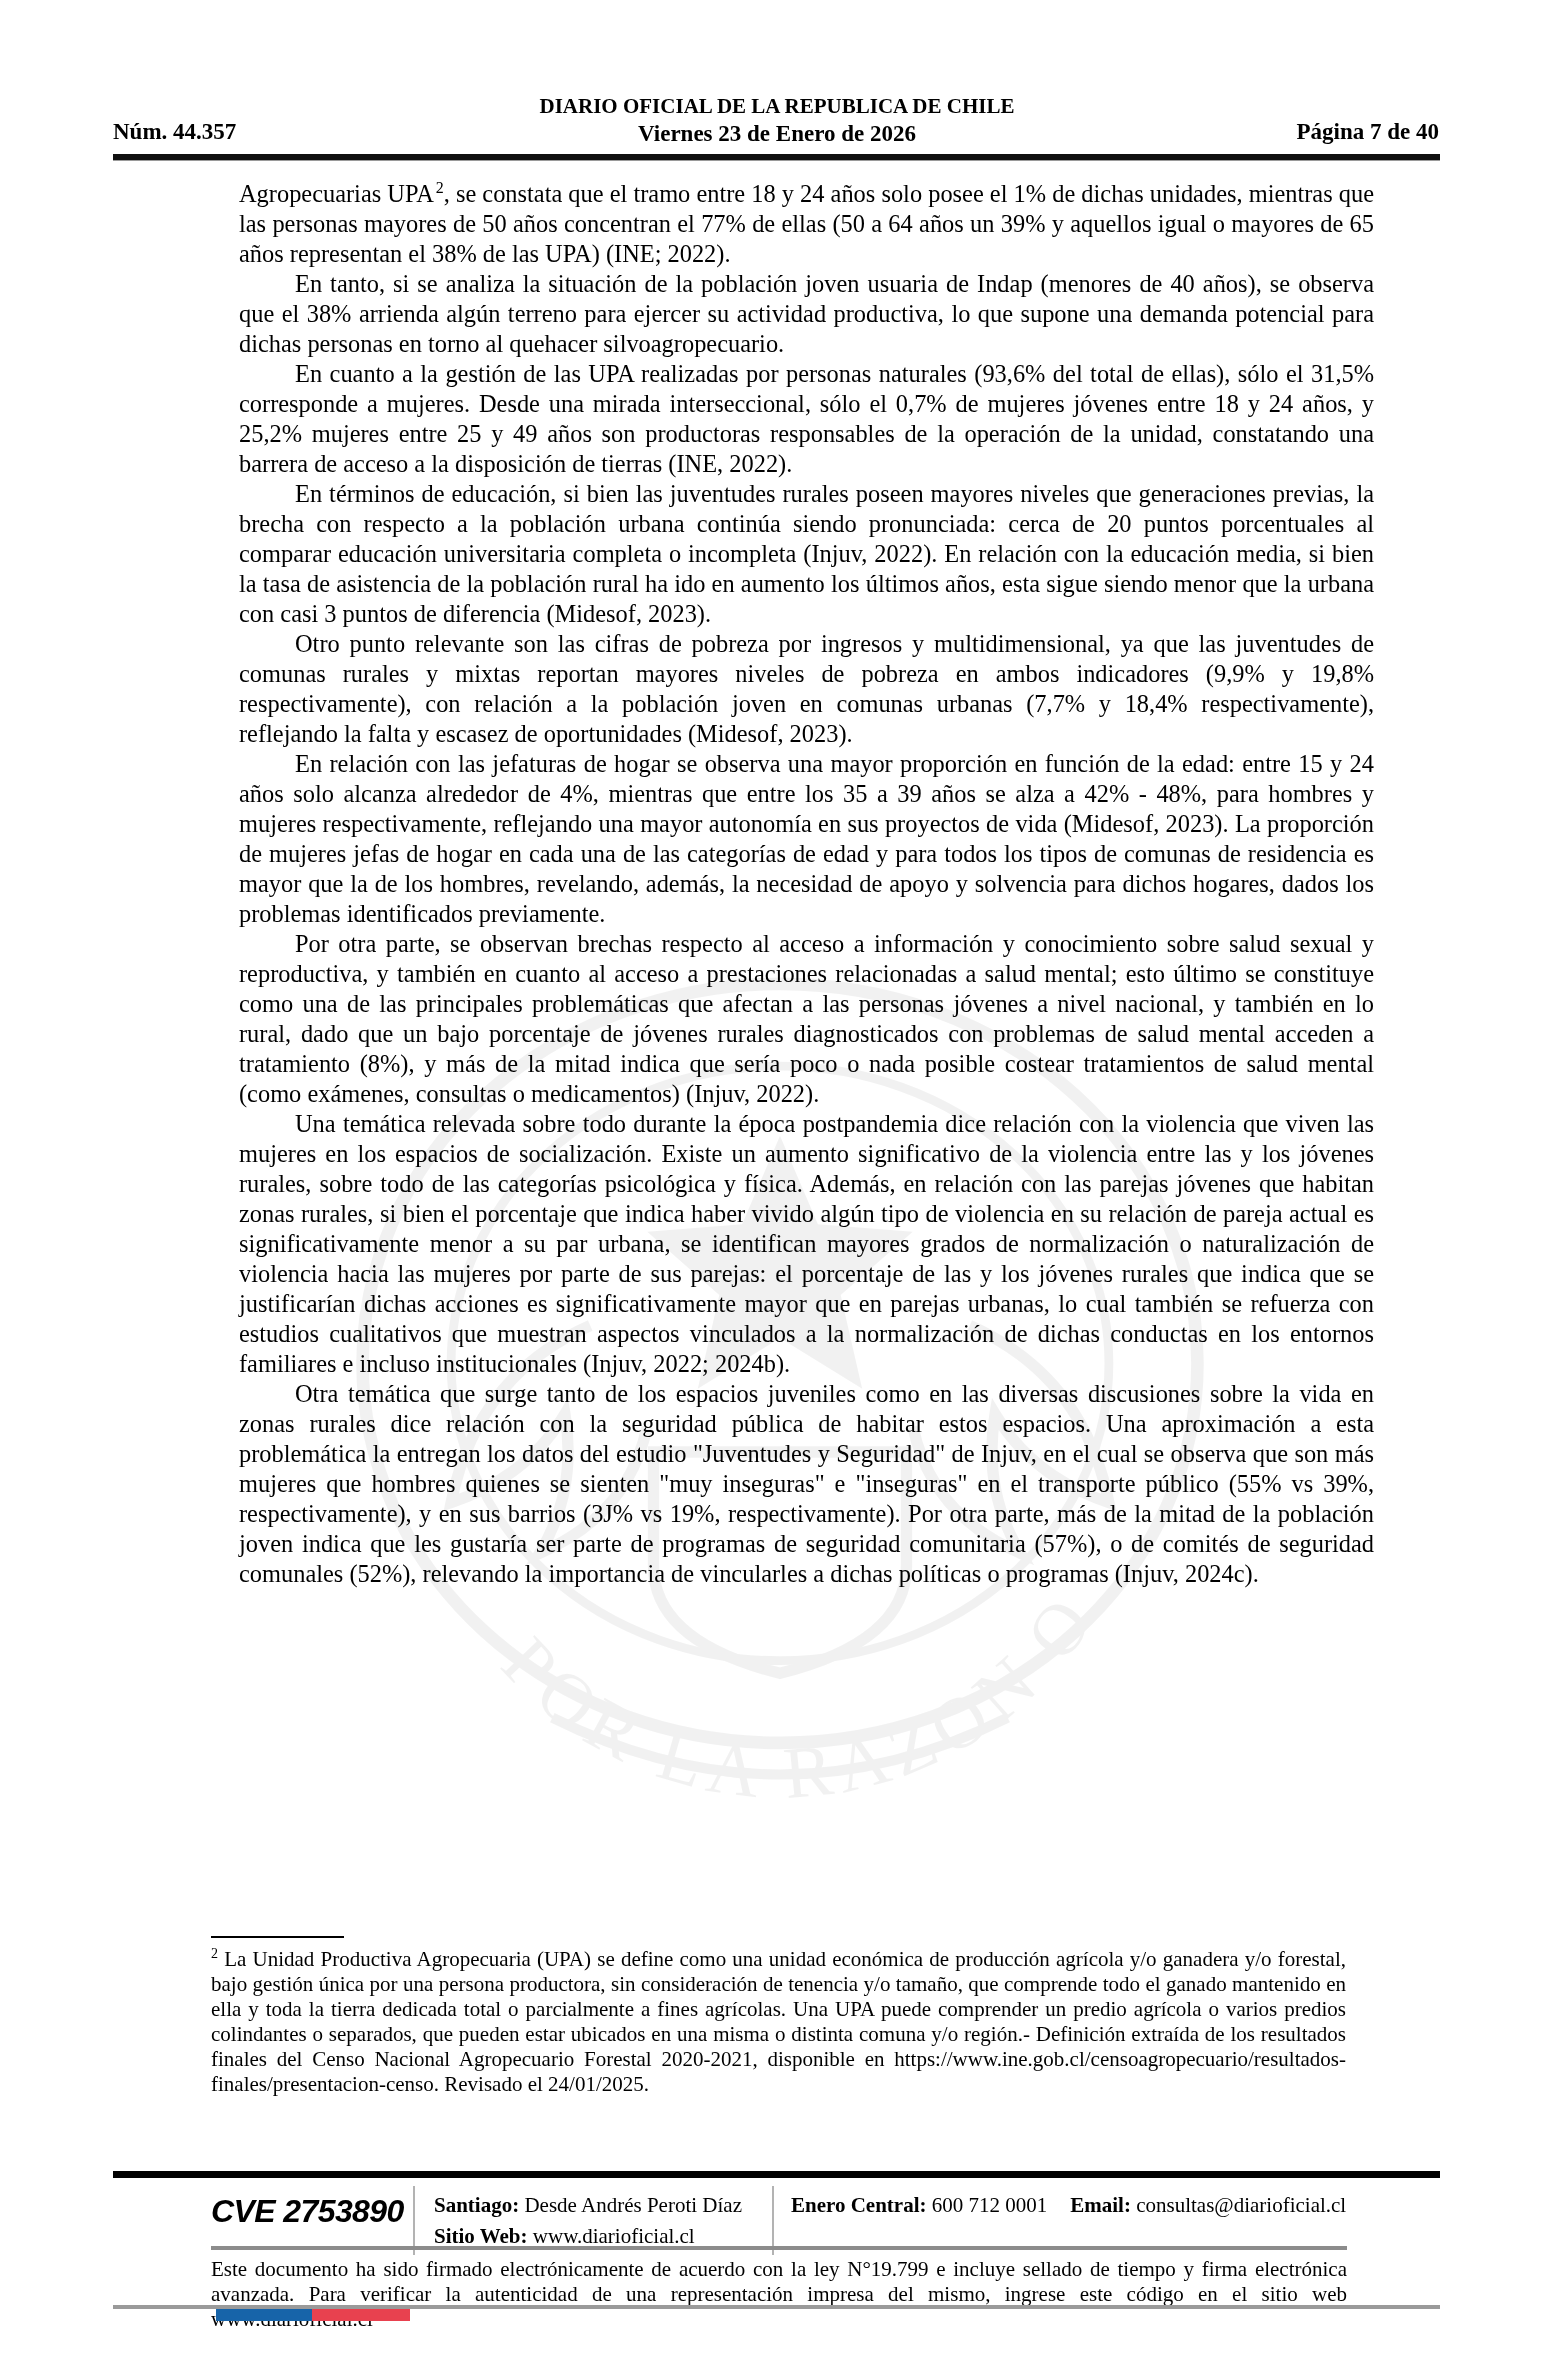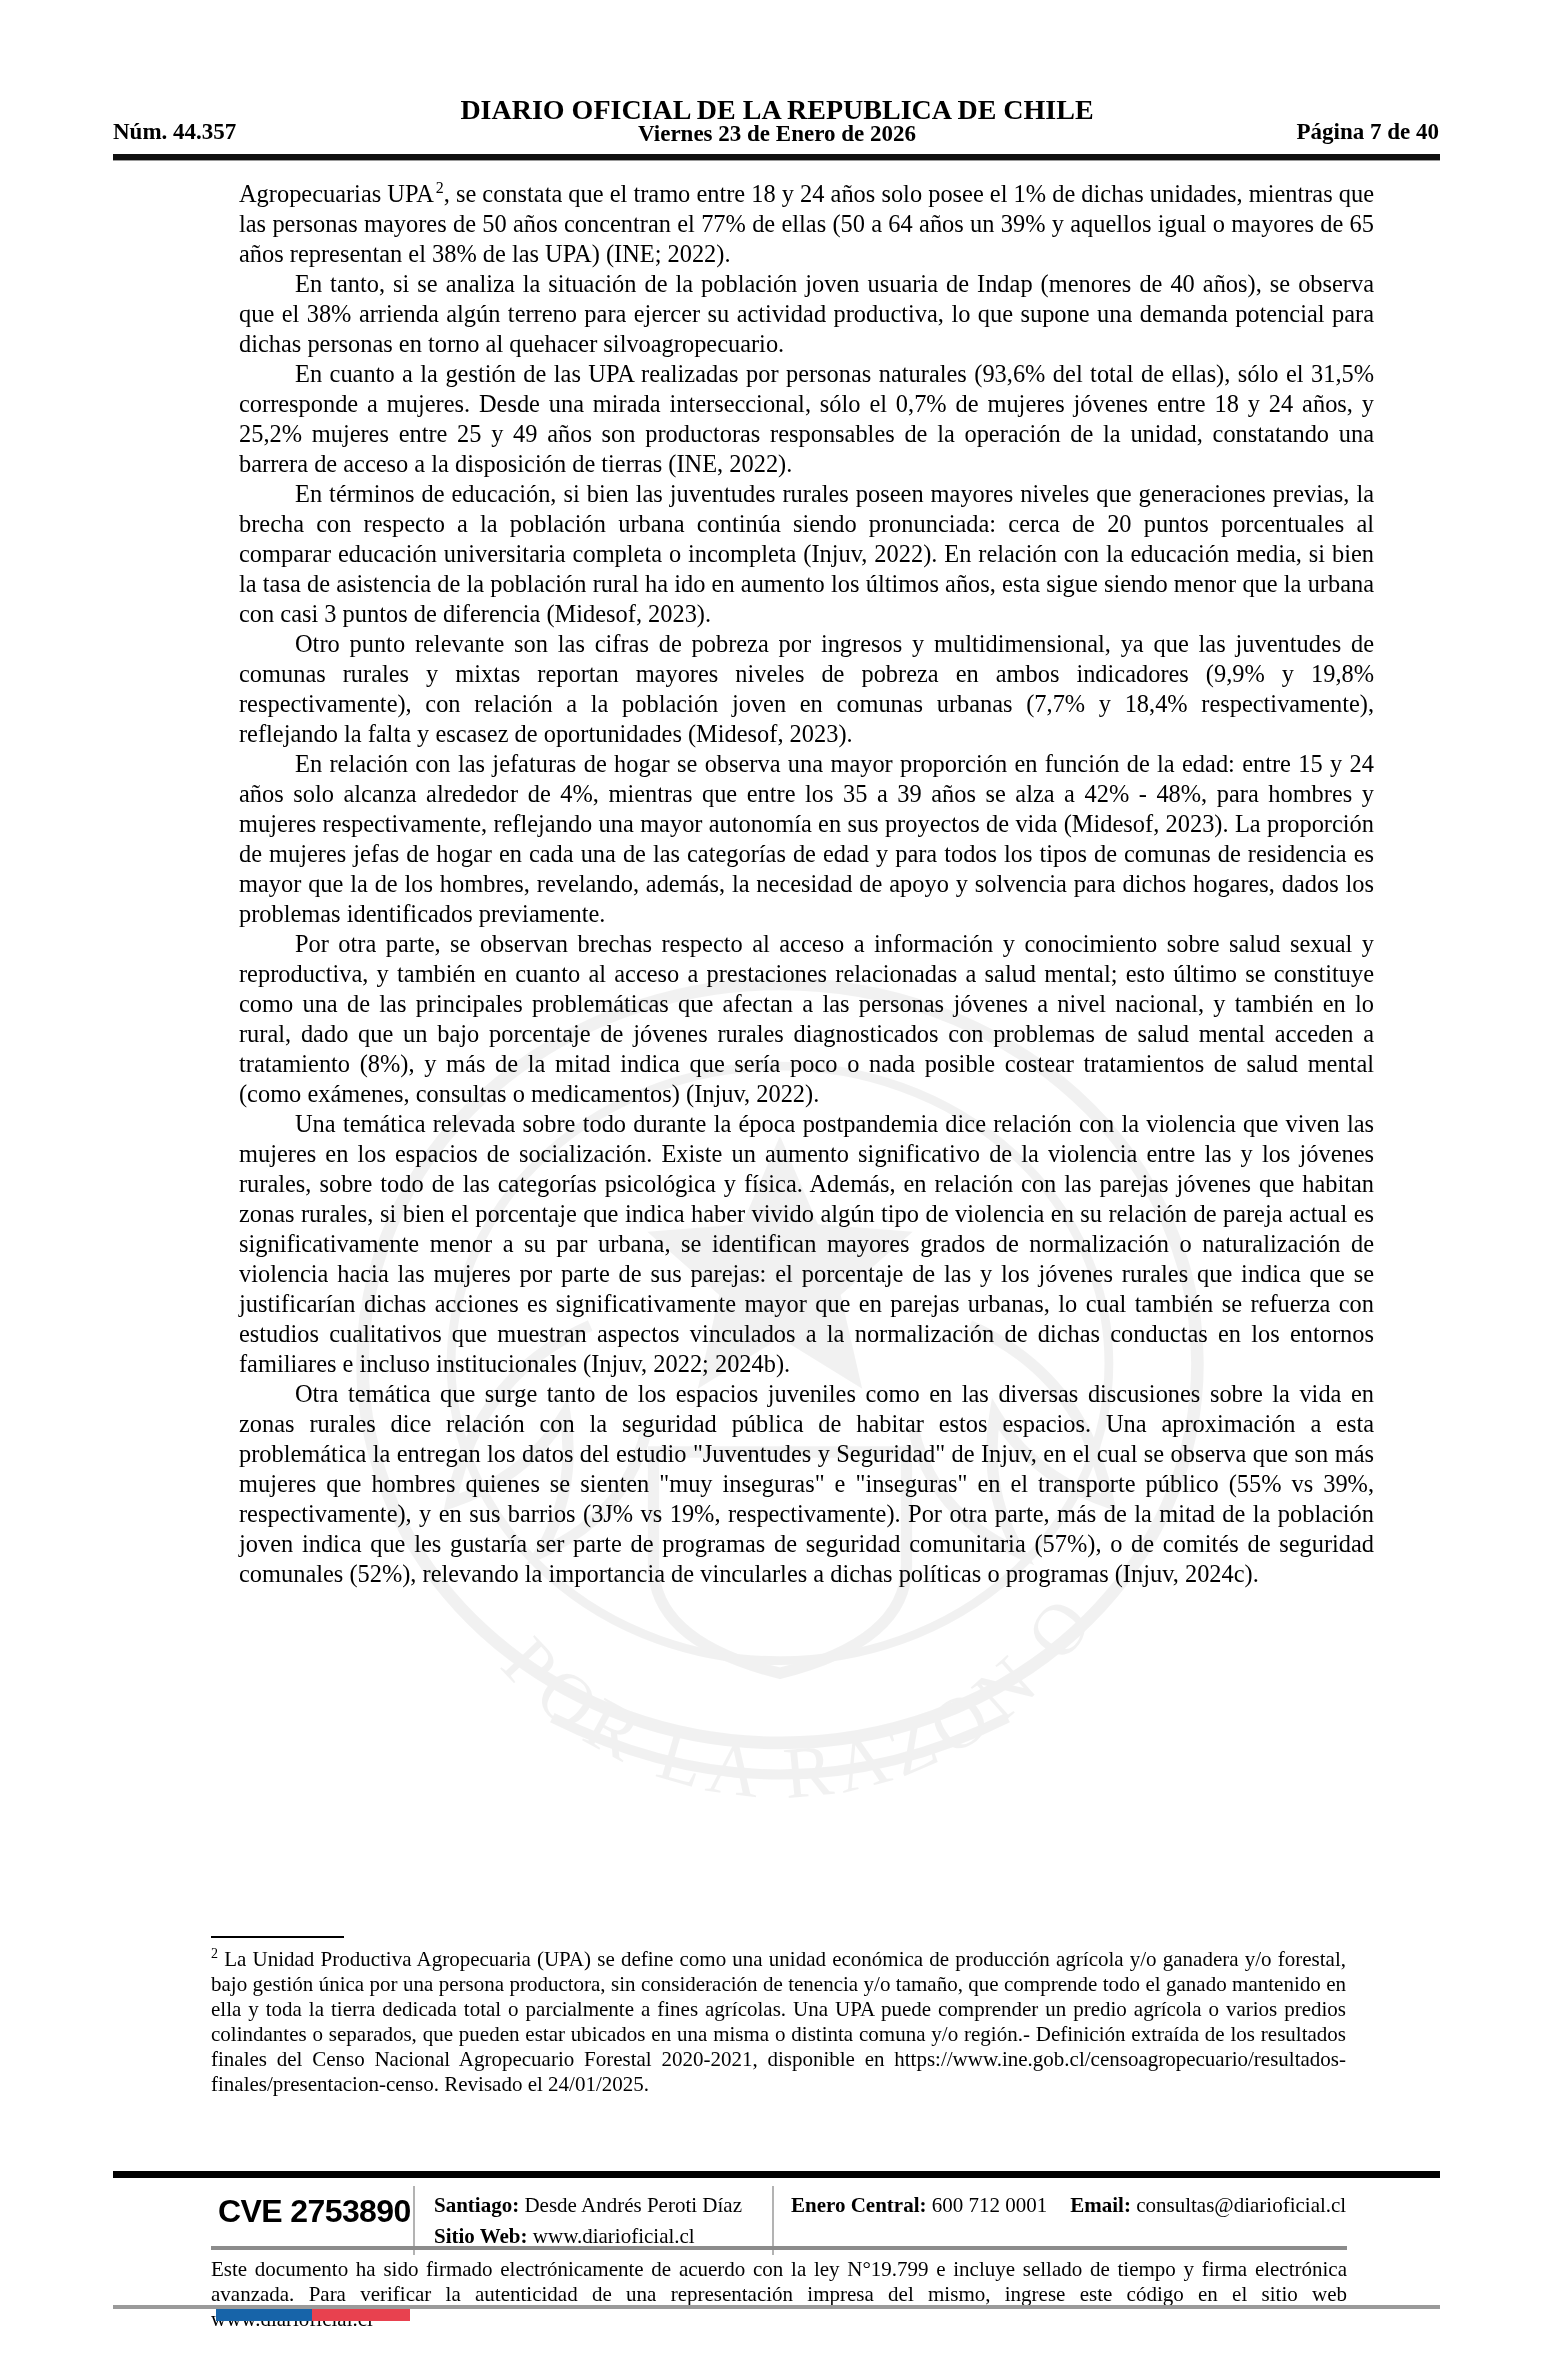--- a/index.html
+++ b/index.html
@@ -6,21 +6,21 @@
   .page{
     position:relative;
     width:1554px;height:2377px;
     background:#ffffff;
     font-family:"Liberation Serif", serif;
     color:#000;
     overflow:hidden;
   }
   
   .hnum{position:absolute;left:113px;top:119px;font-size:23px;font-weight:bold;white-space:nowrap;}
-  .htitle{position:absolute;left:0;top:94px;width:100%;text-align:center;font-size:28px;font-weight:bold;}
+  .htitle{position:absolute;left:0;top:94px;width:100%;text-align:center;font-size:21px;font-weight:bold;}
   .hdate{position:absolute;left:0;top:121px;width:100%;text-align:center;font-size:23px;font-weight:bold;}
   .hpage{position:absolute;right:115px;top:119px;font-size:23px;font-weight:bold;white-space:nowrap;}
   .hrule{position:absolute;left:113px;top:154px;width:1327px;height:5.5px;background:#101010;border-bottom:1.8px solid #9a9a9a;}
   
   .watermark{position:absolute;left:262px;top:908px;width:1036px;height:1012px;opacity:0.05;pointer-events:none;}
   
   .body-text{
     position:absolute;left:211px;top:179px;width:1135px;
     font-size:24.4px;line-height:30px;text-align:justify;margin-left:28px;
   }
@@ -30,23 +30,23 @@
   
   .fnsep{position:absolute;left:211px;top:1936px;width:133px;height:0;border-top:2.4px solid #000;}
   .footnote{
     position:absolute;left:211px;top:1947px;width:1135px;
     font-size:21px;line-height:25px;text-align:justify;
   }
   .footnote sup{font-size:14px;line-height:0;vertical-align:super;}
   
   .frule-black{position:absolute;left:113px;top:2171px;width:1327px;height:6.7px;background:#000;}
   .cve{
-    position:absolute;left:218px;top:2193px;
+    position:absolute;left:211px;top:2193px;
     font-family:"Liberation Sans", sans-serif;
-    font-size:32px;font-weight:bold;letter-spacing:-0.6px;white-space:nowrap;
+    font-size:32px;font-weight:bold;letter-spacing:-0.6px;white-space:nowrap;font-style:italic;
   }
   .vdiv{position:absolute;top:2186px;height:69px;width:1.8px;background:#b3b3b3;}
   .vdiv1{left:413px;}
   .vdiv2{left:772px;}
   .fblock{position:absolute;top:2190px;font-size:21px;line-height:30.5px;white-space:nowrap;}
   .dir-block{left:434px;}
   .mesa-block{left:791px;}
   .fblock b{font-weight:bold;}
   .gap{margin-left:23px;}
   .frule-gray{position:absolute;left:211px;top:2246px;width:1136px;height:3.7px;background:#8c8c8c;}

